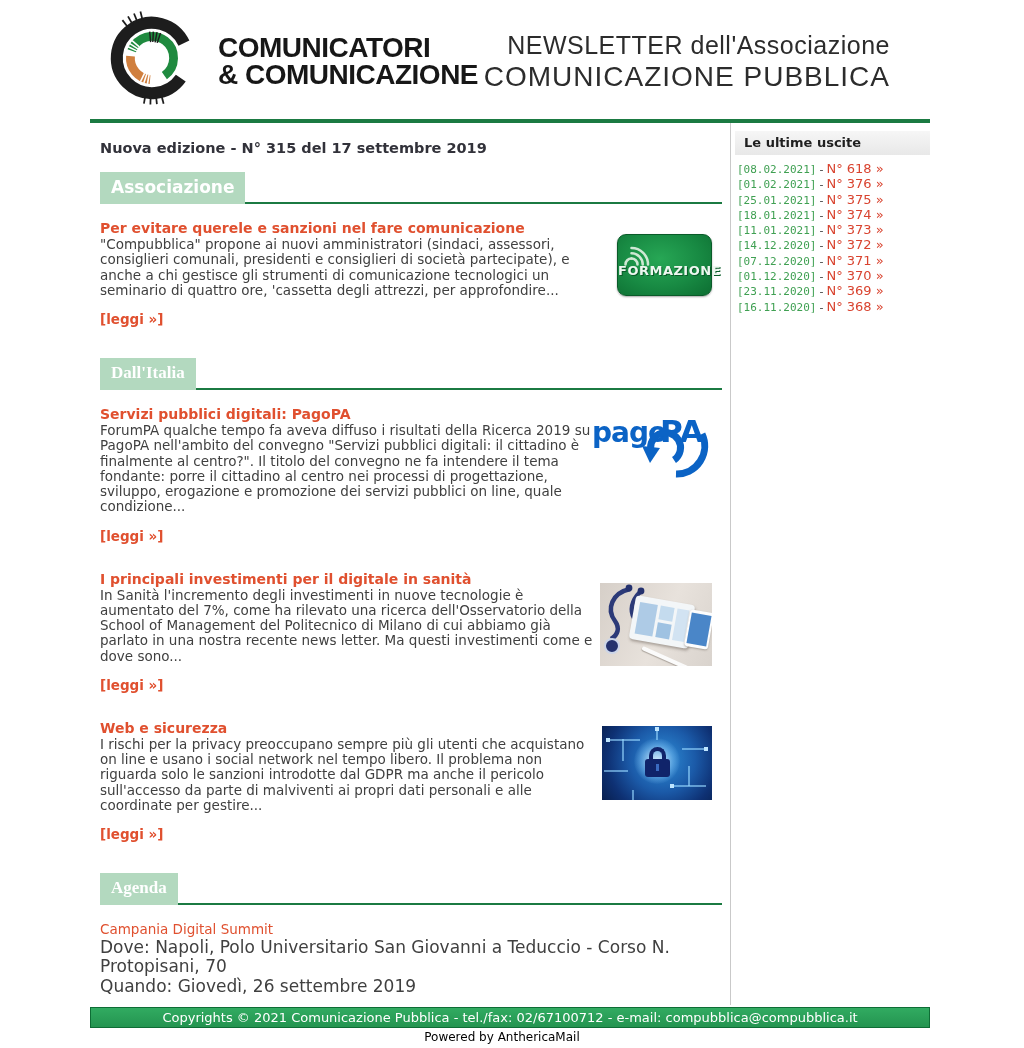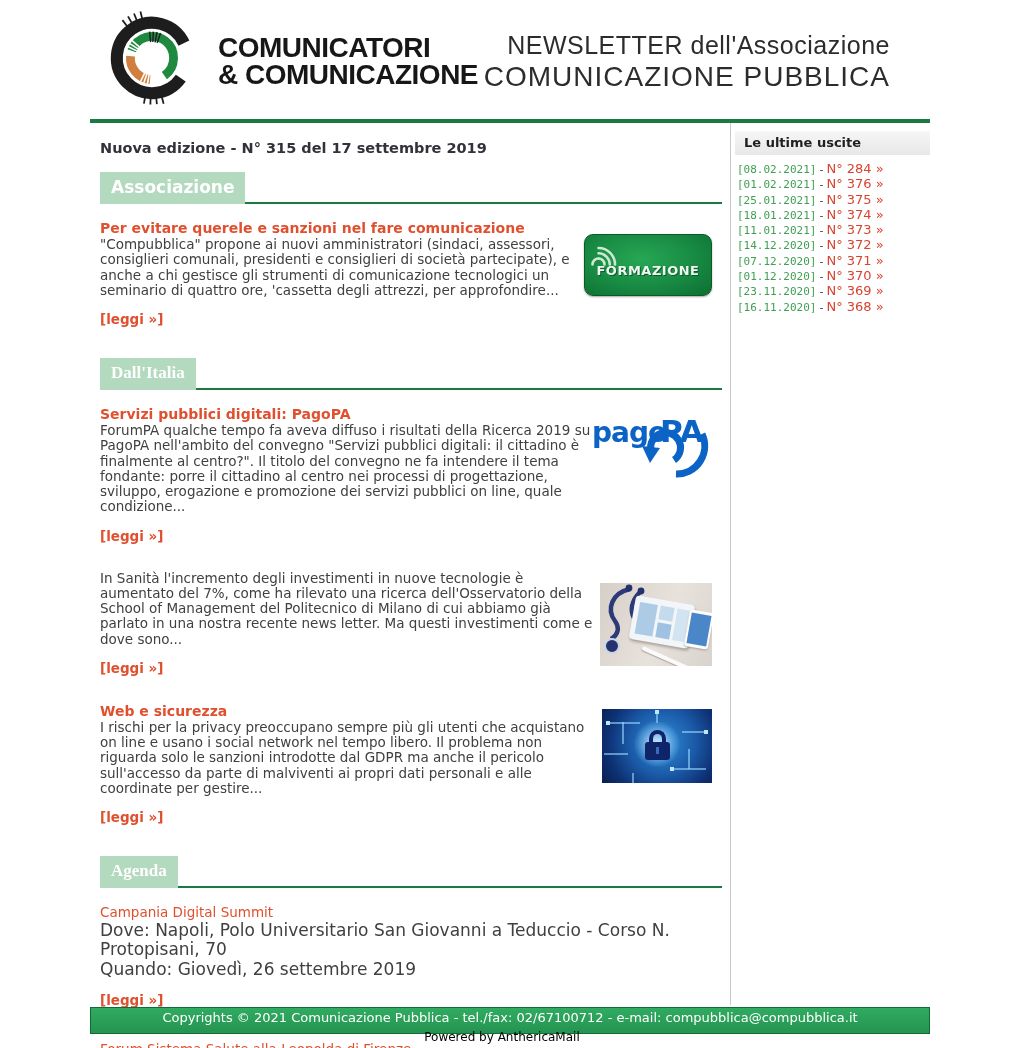--- a/index.html
+++ b/index.html
@@ -28,21 +28,21 @@
   .section-bar .lbl { display:inline-block; background:#b3d9bf; color:#ffffff;
     font-size:17px; font-weight:bold; padding:5px 11px 7px; margin-bottom:-2px; }
   .art { position:relative; margin-bottom:26px; min-height:86px; }
   .art .a-title { color:#e0502f; font-weight:bold; font-size:14px; margin-bottom:1px; }
   .art .a-body { width:500px; font-size:13.5px; line-height:1.13; color:#404040; }
   .leggi { display:inline-block; margin-top:13px; color:#e0502f; font-weight:bold;
     font-size:13.5px; text-decoration:none; }
   .imgbox { position:absolute; right:10px; }
 
   
-  .badge-form { top:14px; width:128px; height:62px; border-radius:9px;
+  .badge-form { top:14px; width:95px; height:62px; border-radius:9px;
     background:radial-gradient(ellipse at 45% 40%, #27a755 0%, #188a43 55%, #0d6e32 100%);
     border:1px solid #0a5b29; box-shadow:0 1px 2px rgba(0,0,0,.35); }
   .badge-form svg { position:absolute; left:6px; top:4px; }
   .badge-form .btxt { position:absolute; left:0; right:0; top:28px; text-align:center;
     color:#eef7f0; font-size:13px; font-weight:bold; letter-spacing:0.5px;
     text-shadow:1px 1px 0 #0a5b29; }
 
   
   .pagopa { top:2px; width:122px; height:80px; background:#fff; }
 
@@ -83,21 +83,21 @@
   .divider { position:absolute; left:730px; top:123px; width:1px; height:882px; background:#c9c9c9; }
   .sidebar { position:absolute; left:735px; top:131px; width:195px; }
   .sb-head { background:linear-gradient(#f6f6f6,#e8e8e8); font-size:13px; font-weight:bold;
     color:#1f1f1f; padding:4px 0 5px 9px; margin-bottom:7px; }
   .sb-item { font-size:11px; line-height:14.3px; padding-left:2px; white-space:nowrap; }
   .sb-item .date { font-family:"DejaVu Sans Mono", monospace; color:#3fa052; }
   .sb-item .sep { color:#444; margin:0 3px; }
   .sb-item .num { color:#d9432f; font-size:13px; text-decoration:none; }
 
   
-  .footbar { position:absolute; left:90px; top:1007px; width:840px; height:27px;
+  .footbar { position:absolute; left:90px; top:1007px; width:840px; height:21px;
     background:linear-gradient(#31ab61,#249450); border:1px solid #0e6d35;
     color:#ffffff; font-size:13px; text-align:center; line-height:19px; }
   .powered { position:absolute; left:82px; top:1030px; width:840px; text-align:center;
     color:#000000; font-size:12px; text-decoration:none; }
 </style>
 </head>
 <body>
 
 <svg class="logo-svg" viewBox="0 0 120 120">
   <path d="M 96.0 85.2 A 44 44 0 1 1 99.9 41.4" fill="none" stroke="#1d1d1d" stroke-width="15"></path>
@@ -181,20 +181,21 @@
         <text x="70" y="34" font-family="DejaVu Sans, sans-serif" font-size="31" font-weight="bold" fill="#0b63c5">PA</text>
         <path d="M 112 26 A 28 28 0 0 1 86 66" fill="none" stroke="#0b63c5" stroke-width="7"></path>
         <path d="M 84 52 A 15 15 0 1 0 62 46" fill="none" stroke="#0b63c5" stroke-width="7"></path>
         <polygon points="52,38 70,40 60,55" fill="#0b63c5"></polygon>
       </svg>
     </div>
     <a class="leggi" href="#">[leggi »]</a>
   </div>
 
   <div class="art">
+    <div class="a-title">I principali investimenti per il digitale in sanità</div>
     <div class="a-body">In Sanità l'incremento degli investimenti in nuove tecnologie è aumentato del 7%, come ha rilevato una ricerca dell'Osservatorio della School of Management del Politecnico di Milano di cui abbiamo già parlato in una nostra recente news letter. Ma questi investimenti come e dove sono...</div>
     <div class="imgbox photo-health">
       <svg width="52" height="80" viewBox="0 0 52 80" style="position:absolute;left:0;top:0">
         <path d="M30 6 C 12 10, 6 26, 15 38 C 20 45, 18 52, 11 56" fill="none" stroke="#2c3a78" stroke-width="4.5"></path>
         <path d="M40 9 C 31 18, 30 28, 34 35" fill="none" stroke="#2c3a78" stroke-width="4.5"></path>
         <circle cx="12" cy="63" r="7" fill="#25326e" stroke="#ccd5e8" stroke-width="2"></circle>
         <circle cx="29" cy="5" r="3.4" fill="#25326e"></circle>
         <circle cx="41" cy="8" r="3.4" fill="#25326e"></circle>
       </svg>
       <div class="tablet">
@@ -255,21 +256,21 @@
   </div>
 
 </div>
 
 <div class="divider"></div>
 
 <div class="sidebar">
   <div class="sb-head">Le ultime uscite</div>
 
   <div class="sb-item">
-    <span class="date">[08.02.2021]</span><span class="sep">-</span><a class="num" href="#">N° 284 »</a>
+    <span class="date">[08.02.2021]</span><span class="sep">-</span><a class="num" href="#">N° 618 »</a>
   </div>
   <div class="sb-item">
     <span class="date">[01.02.2021]</span><span class="sep">-</span><a class="num" href="#">N° 376 »</a>
   </div>
   <div class="sb-item">
     <span class="date">[25.01.2021]</span><span class="sep">-</span><a class="num" href="#">N° 375 »</a>
   </div>
   <div class="sb-item">
     <span class="date">[18.01.2021]</span><span class="sep">-</span><a class="num" href="#">N° 374 »</a>
   </div>

